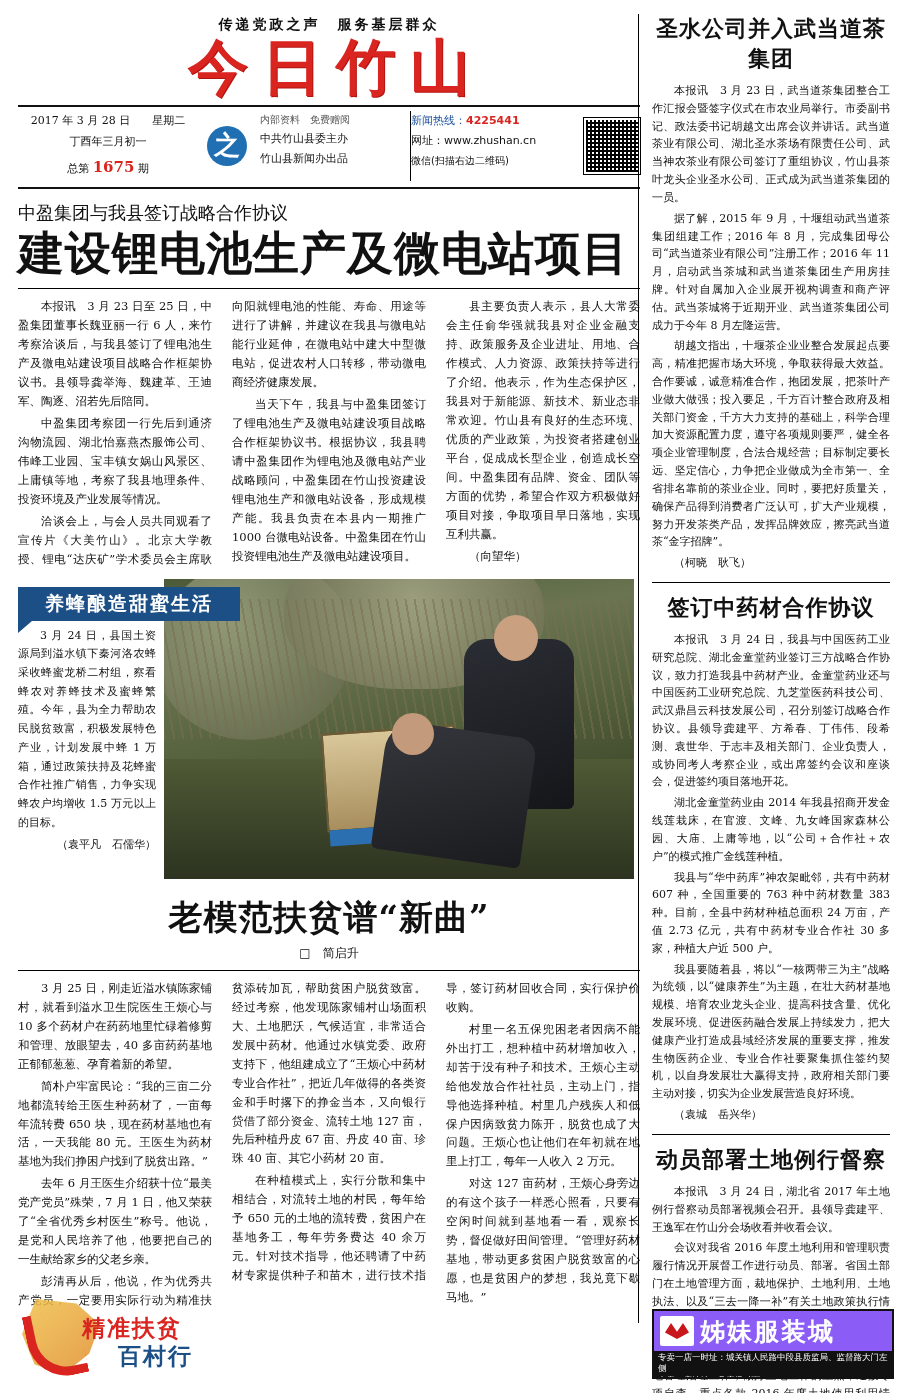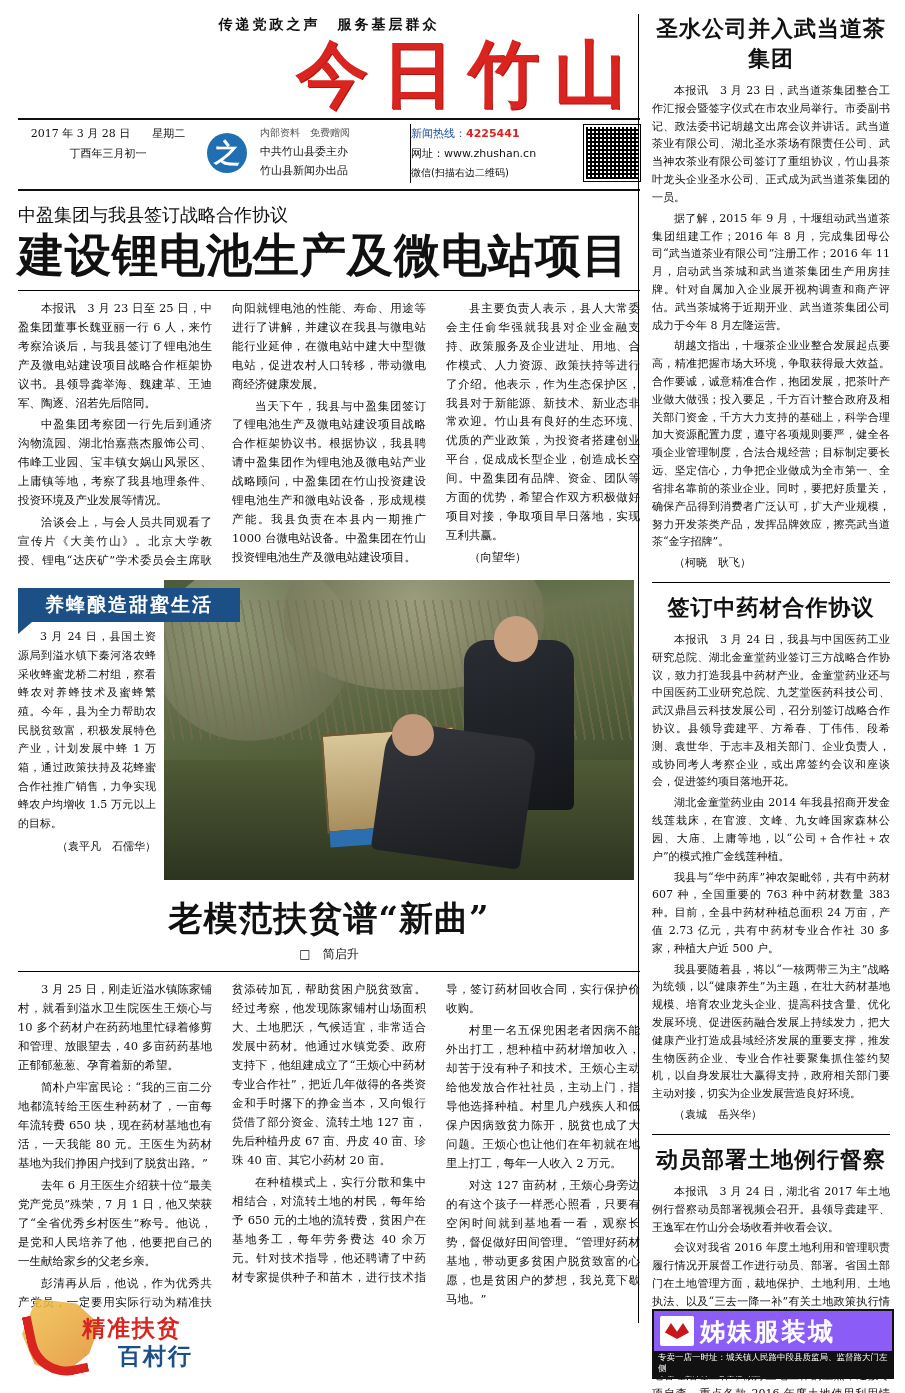--- a/index.html
+++ b/index.html
@@ -30,25 +30,24 @@
   .slogan{
     text-align:center;font-size:14px;letter-spacing:3px;font-weight:bold;
     font-family:"DejaVu Serif","Liberation Serif",serif;
     color:#111;margin:2px 0 0 0;
   }
   .masthead{
     text-align:center;margin-top:2px;
   }
   .masthead .title{
     font-family:"DejaVu Serif","Liberation Serif",serif;
-    font-size:72px;font-weight:bold;color:#d9241f;
+    font-size:60px;font-weight:bold;color:#d9241f;
     letter-spacing:14px;line-height:1.05;
     text-shadow:1px 1px 0 #b01510;
     padding-left:14px;
-    text-align:right;
   }
   .mast-rule{border-top:2px solid #111;margin-top:6px;}
   .mastinfo{
     display:flex;align-items:stretch;font-size:11px;line-height:1.9;
     padding:4px 0 4px 0;
   }
   .mastinfo .col1{width:180px;text-align:center;font-family:"DejaVu Serif","Liberation Serif",serif;}
   .mastinfo .col1 .issue .num{color:#d9241f;font-weight:bold;font-size:15px;}
   .mastinfo .logo{
     width:58px;display:flex;align-items:center;justify-content:center;
@@ -228,20 +227,25 @@
     <div class="slogan">传递党政之声　服务基层群众</div>
     <div class="masthead">
       <div class="title">今日竹山</div>
     </div>
     <div class="mast-rule"></div>
 
     <div class="mastinfo">
       <div class="col1">
         <div>2017 年 3 月 28 日　　星期二</div>
         <div>丁酉年三月初一</div>
+        <div class="issue">
+          <span>总第</span>
+          <span class="num">1675</span>
+          <span>期</span>
+        </div>
       </div>
       <div class="logo">
         <div class="logo-mark">之</div>
       </div>
       <div class="col2">
         <div class="grey">内部资料　免费赠阅</div>
         <div>中共竹山县委主办</div>
         <div>竹山县新闻办出品</div>
       </div>
       <div class="col3">

